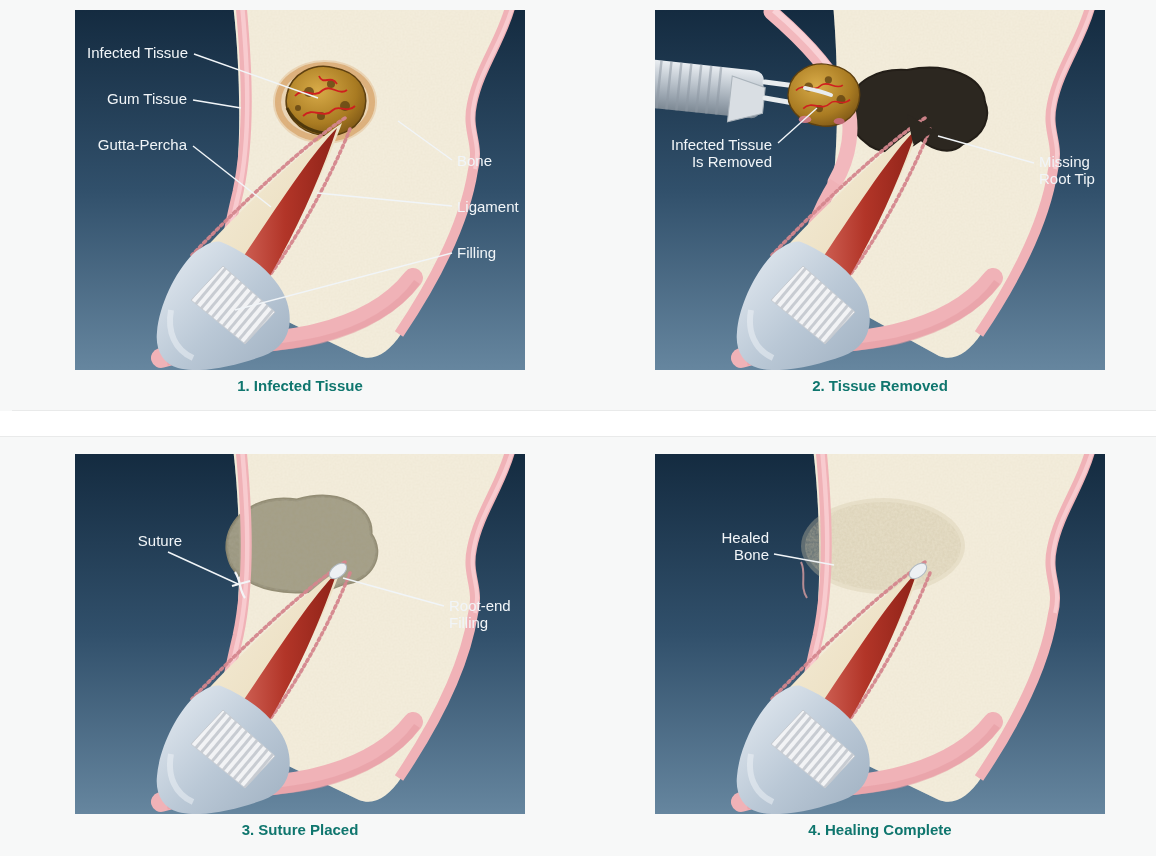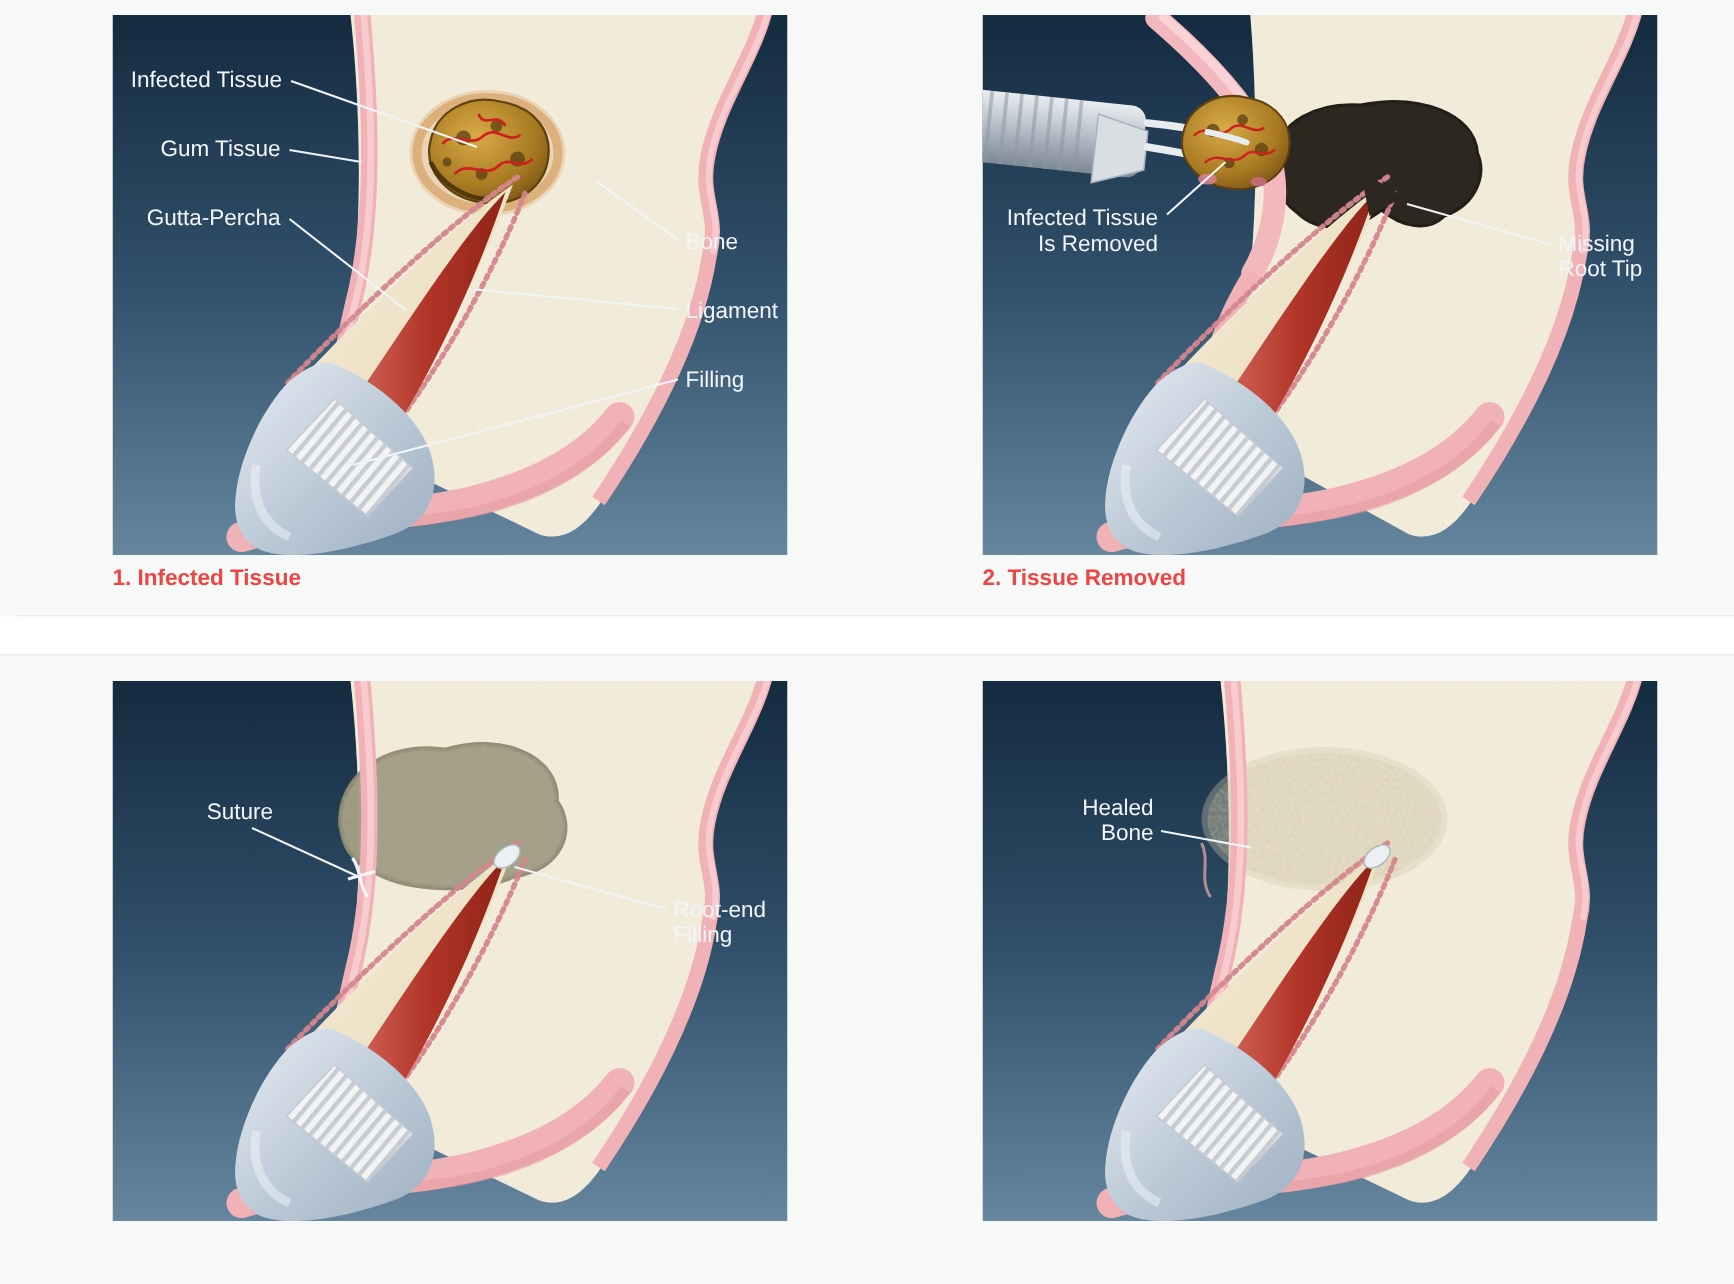--- a/index.html
+++ b/index.html
@@ -8,22 +8,22 @@
     background:#f7f8f8;
     font-family:"Liberation Sans",sans-serif;
   }
   .section{display:flex;gap:130px;padding-left:63px;box-sizing:border-box;margin-left:12px;}
   .section.top{padding-top:10px;padding-bottom:16px;border-bottom:1px solid #e9eaea;}
   .divider{height:25px;background:#ffffff;border-bottom:1px solid #e9eaea;}
   .section.bottom{padding-top:17px;}
   figure{margin:0;width:450px;}
   figure svg{display:block;}
   figcaption{
-    margin-top:7px;text-align:left;
-    font-size:15px;font-weight:700;color:#ef4444;
+    margin-top:7px;text-align:center;
+    font-size:15px;font-weight:700;color:#0f766e;
   }
   svg text{font-size:15px;fill:#f1f5f8;}
   .ann-line{stroke:#f1f5f8;stroke-width:1.4;fill:none;}
   .lig{stroke:#d4868d;stroke-width:3.5;stroke-dasharray:2.5 3.5;fill:none;stroke-linecap:round;opacity:.95;}
 </style>
 </head>
 <body>
 
 <div class="section top">
 
@@ -313,20 +313,21 @@
         <path d="M148,256 L200,302 L170,334 L116,290 Z" fill="url(#hatch3)" stroke="#c6cbd1" stroke-width="1"></path>
       </g>
       <g>
         <line class="ann-line" x1="93" y1="98" x2="163" y2="130"></line>
         <line class="ann-line" x1="369" y1="152" x2="268" y2="124"></line>
         <text x="107" y="92" text-anchor="end">Suture</text>
         <text x="374" y="157">Root-end</text>
         <text x="374" y="174">Filling</text>
       </g>
     </svg>
+    <figcaption>3. Suture Placed</figcaption>
   </figure>
 
   <figure>
     <svg width="450" height="360" viewBox="0 0 450 360">
       <defs>
         <linearGradient id="bg4" x1="0" y1="0" x2="0" y2="1">
           <stop offset="0" stop-color="#142b40"></stop>
             <stop offset="0.5" stop-color="#31506b"></stop>
             <stop offset="1" stop-color="#66869f"></stop>
         </linearGradient>
@@ -390,14 +391,15 @@
         <path d="M146,232 C180,246 205,270 212,292 C220,318 210,338 188,346 C160,356 125,364 103,358 C88,354 80,340 82,322 C84,296 100,262 118,244 C128,236 138,230 146,232 Z" fill="url(#crown4)"></path>
         <path d="M96,300 C92,322 100,340 118,348" stroke="#f0f4f8" stroke-width="6" opacity="0.5" fill="none"></path>
         <path d="M148,256 L200,302 L170,334 L116,290 Z" fill="url(#hatch4)" stroke="#c6cbd1" stroke-width="1"></path>
       </g>
       <g>
         <line class="ann-line" x1="119" y1="100" x2="179" y2="111"></line>
         <text x="114" y="89" text-anchor="end">Healed</text>
         <text x="114" y="106" text-anchor="end">Bone</text>
       </g>
     </svg>
+    <figcaption>4. Healing Complete</figcaption>
   </figure>
 </div>
 
 </body></html>

